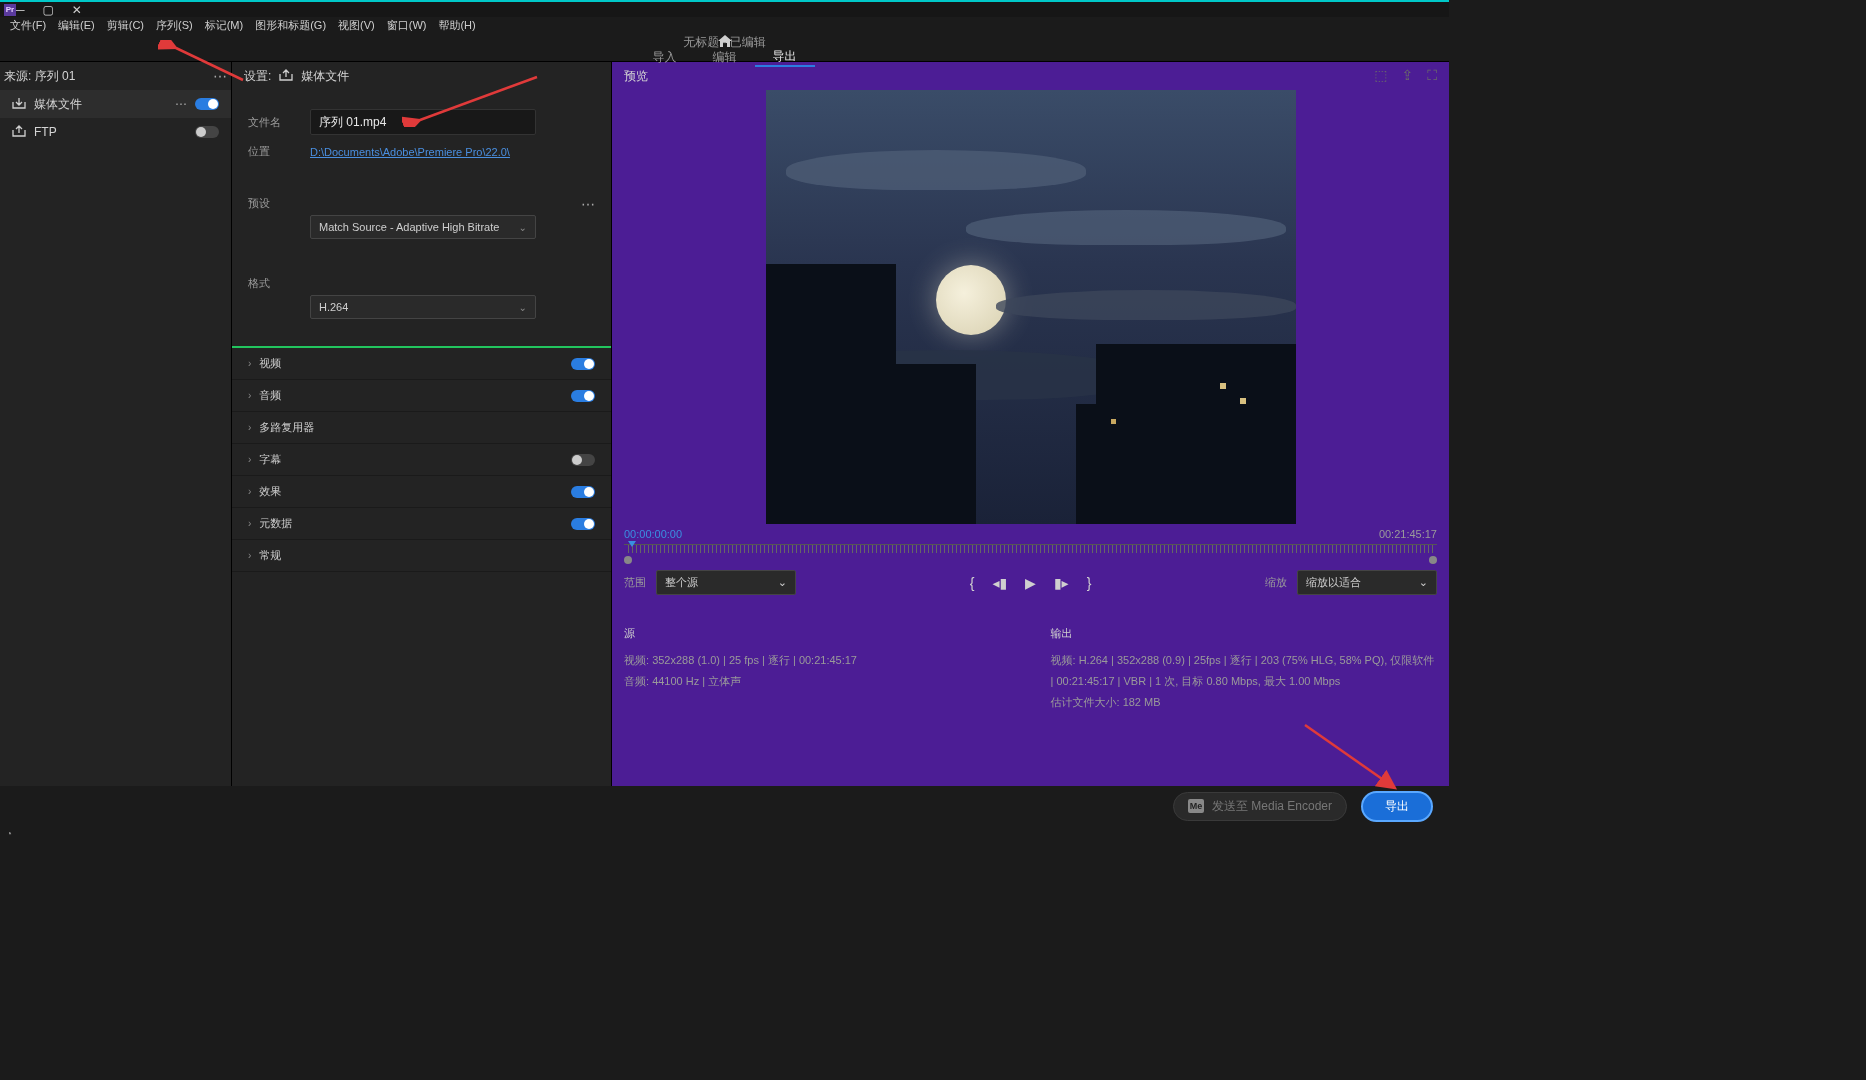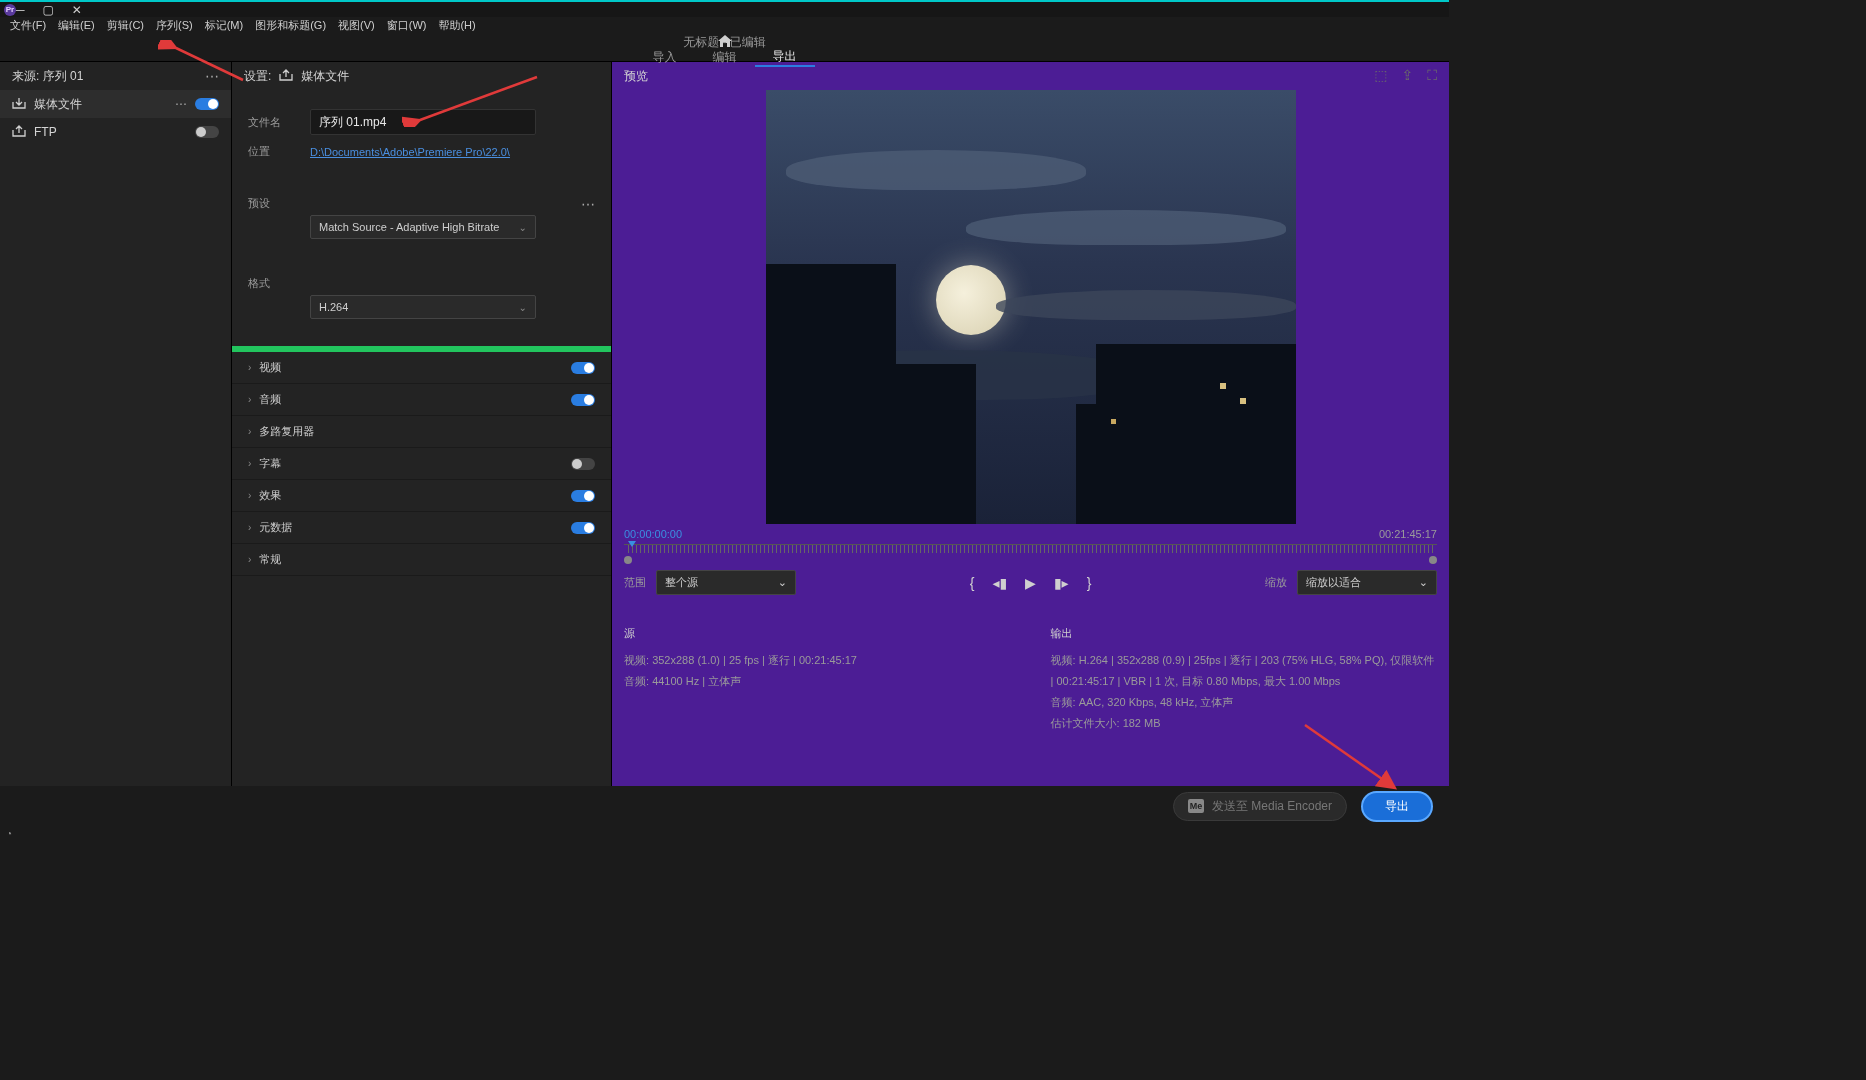--- a/index.html
+++ b/index.html
@@ -1,20 +1,20 @@
 <!DOCTYPE html>
 <html><head>
 <meta charset="utf-8">
 <style>
 * { margin: 0; padding: 0; box-sizing: border-box; font-family: "Segoe UI", Tahoma, sans-serif; }
 body { background: #1b1b1b; color: #d4d4d4; font-size: 12px; overflow: hidden; width: 1449px; height: 840px; position: relative; }
 
 
 .titlebar { height: 17px; background: #161616; display: flex; align-items: center; padding: 0 4px; border-top: 2px solid #00c8c8; }
-.titlebar .app-icon { width: 12px; height: 12px; background: #5a3a9e; display: inline-flex; align-items: center; justify-content: center; font-size: 8px; color: #e6d0ff; font-weight: bold; border-radius: 6px; }
+.titlebar .app-icon { width: 12px; height: 12px; background: #5a3a9e; display: inline-flex; align-items: center; justify-content: center; font-size: 8px; color: #e6d0ff; font-weight: bold; border-radius: 0; }
 .titlebar .title { margin-left: 6px; font-size: 11px; color: #cfcfcf; flex: 1; }
 .titlebar .winbtns { display: flex; gap: 18px; margin-right: 8px; }
 .titlebar .winbtns span { font-size: 12px; color: #cfcfcf; cursor: pointer; }
 
 
 .menubar { height: 17px; background: #1b1b1b; display: flex; align-items: center; padding: 0 4px; font-size: 11px; }
 .menubar .item { padding: 0 6px; color: #cfcfcf; cursor: pointer; }
 
 
 .toptabs { height: 28px; background: #1b1b1b; display: flex; align-items: center; border-bottom: 1px solid #000; position: relative; flex-direction: column; }
@@ -25,32 +25,32 @@
 .toptabs .right-icons { margin-left: auto; display: flex; gap: 14px; padding-right: 12px; color: #6a6a6a; font-size: 14px; }
 
 
 .arrow { position: absolute; pointer-events: none; z-index: 100; }
 
 
 .main { display: flex; height: calc(100% - 17px - 17px - 28px - 14px); }
 
 
 .left-panel { width: 232px; background: #232323; border-right: 1px solid #000; display: flex; flex-direction: column; }
-.left-panel .header { height: 28px; display: flex; align-items: center; padding: 0 12px; justify-content: space-between; }
+.left-panel .header { height: 28px; display: flex; align-items: center; padding: 0 4px; justify-content: space-between; }
 .left-panel .header .src { font-size: 12px; color: #d4d4d4; }
 .left-panel .header .more { color: #aaa; font-size: 14px; }
 .left-panel .dest-row { height: 28px; display: flex; align-items: center; padding: 0 12px; justify-content: space-between; cursor: pointer; }
 .left-panel .dest-row.active { background: #2d2d2d; }
 .left-panel .dest-row .lbl { display: flex; align-items: center; gap: 8px; font-size: 12px; }
 .left-panel .dest-row .ctrls { display: flex; align-items: center; gap: 8px; }
 
 
 .settings-panel { width: 380px; background: #232323; border-right: 1px solid #000; display: flex; flex-direction: column; }
 .settings-panel .header { height: 28px; display: flex; align-items: center; padding: 0 12px; gap: 8px; font-size: 12px; color: #d4d4d4; }
-.settings-panel .form { padding: 10px 16px 18px 16px; border-bottom: 6px solid #22c55e; }
+.settings-panel .form { padding: 10px 16px 18px 16px; border-bottom: 2px solid #22c55e; }
 .settings-panel .form .row { display: flex; align-items: center; margin: 9px 0; }
 .settings-panel .form .row .lbl { width: 62px; font-size: 11px; color: #9a9a9a; }
 .settings-panel .form .row .field { flex: 1; }
 .settings-panel .form input.text { width: 226px; background: #181818; border: 1px solid #333; color: #e8e8e8; font-size: 12px; padding: 5px 8px; border-radius: 2px; }
 .settings-panel .form a.path { color: #4a8fe0; font-size: 11px; text-decoration: underline; }
 .settings-panel .form .select { width: 226px; background: #2a2a2a; border: 1px solid #444; color: #cfcfcf; font-size: 11px; padding: 5px 8px; border-radius: 2px; display: flex; justify-content: space-between; align-items: center; cursor: pointer; margin-top: 47px; }
 .settings-panel .form .select .chev { font-size: 10px; color: #888; }
 .settings-panel .form .row .more { margin-left: 8px; color: #aaa; font-size: 14px; }
 .settings-panel .section { display: flex; align-items: center; justify-content: space-between; padding: 8px 16px; border-bottom: 1px solid #1a1a1a; cursor: pointer; }
 .settings-panel .section .lbl { display: flex; align-items: center; gap: 8px; font-size: 11px; color: #cfcfcf; }
@@ -353,21 +353,20 @@
     </div>
     <div class="info">
       <div class="col">
         <div class="title">源</div>
         <div><span>视频:</span> <span>352x288 (1.0) | 25 fps | 逐行 | 00:21:45:17</span></div>
         <div><span>音频:</span> <span>44100 Hz | 立体声</span></div>
       </div>
       <div class="col">
         <div class="title">输出</div>
         <div><span>视频:</span> <span>H.264 | 352x288 (0.9) | 25fps | 逐行 | 203 (75% HLG, 58% PQ), 仅限软件 | 00:21:45:17 | VBR | 1 次, 目标 0.80 Mbps, 最大 1.00 Mbps</span></div>
-        <div><span>音频:</span> <span>AAC, 320 Kbps, 48 kHz, 立体声</span></div>
         <div><span>估计文件大小:</span> <span>182 MB</span></div>
       </div>
     </div>
   </div>
 </div>
 
 <div class="bottom-bar">
   <div class="me-btn">
     <span class="me-icon">Me</span>
     <span>发送至 Media Encoder</span>

